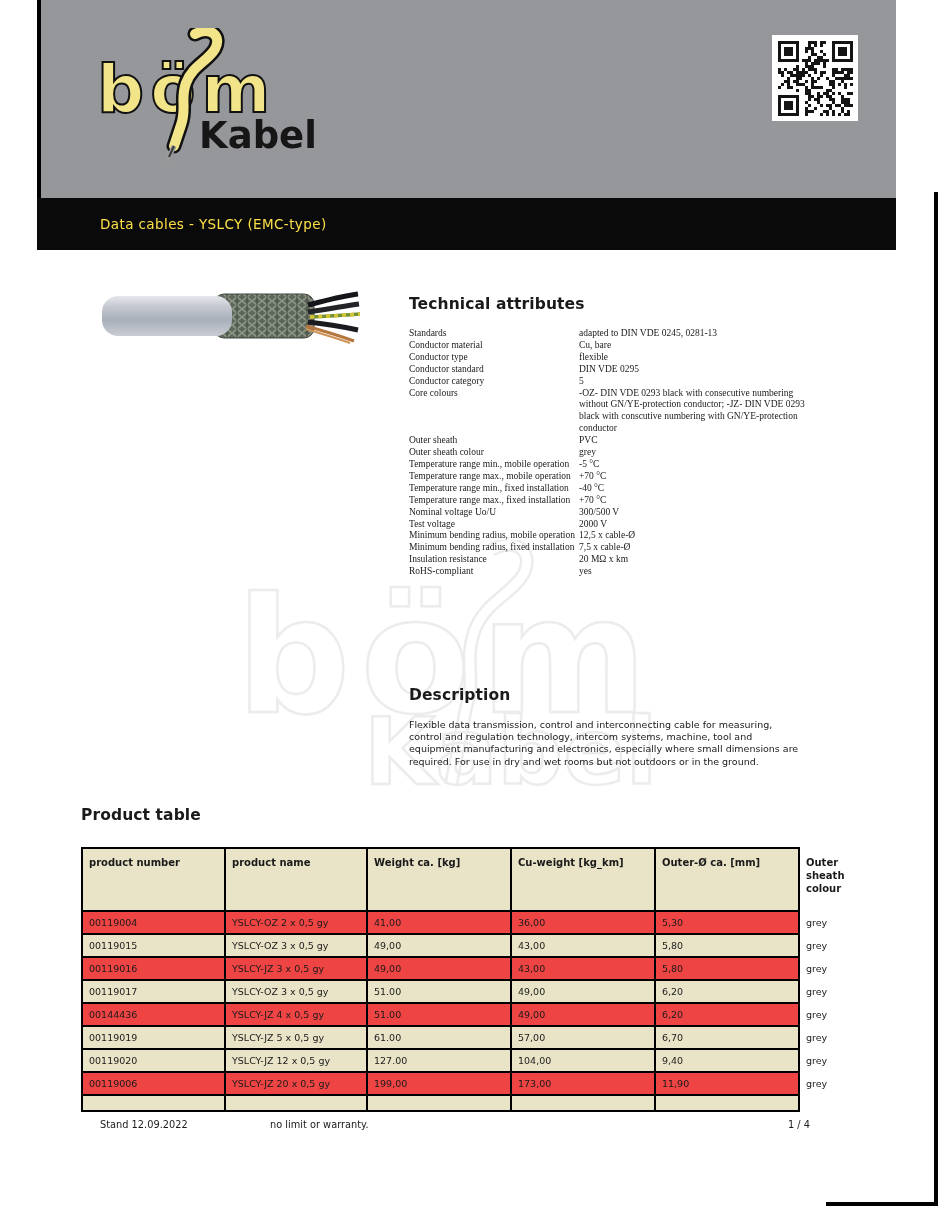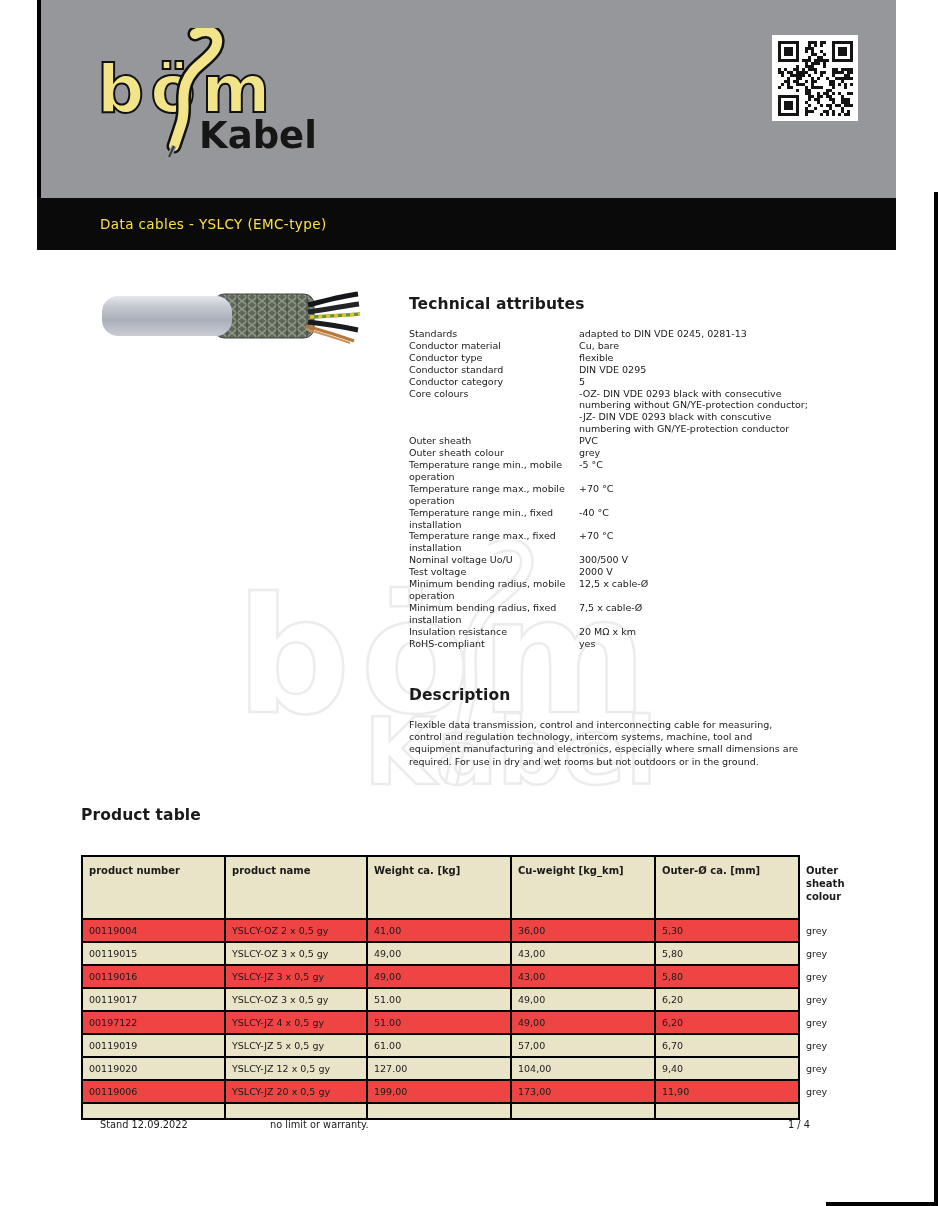--- a/index.html
+++ b/index.html
@@ -16,30 +16,30 @@
   .title-bar { position:absolute; left:37px; top:198px; width:859px; height:52px; background:var(--title-bar-bg,#0a0a0a); display:flex; align-items:center; }
   .title-bar .t { margin-left:63px; color:#fde047; font-size:13.5px; letter-spacing:.4px; }
   
   .watermark { position:absolute; left:236px; top:540px; opacity:1; }
   
   .photo { position:absolute; left:102px; top:285px; }
   
   .tech { position:absolute; left:409px; top:295px; width:400px; }
   h2.section { font-size:15.5px; font-weight:bold; margin:0; letter-spacing:.1px; }
   .attr-list { margin-top:15px; }
-  .attr-row { display:flex; }
+  .attr-row { display:flex;font-family:Liberation Serif, serif; }
   .attr-label { flex:0 0 166px; width:166px; font-size:9.5px; line-height:11.9px; padding-right:4px; }
   .attr-value { flex:1; font-size:9.5px; line-height:11.9px; }
   
   .desc { position:absolute; left:409px; top:686px; width:396px; }
   .desc p { margin:15px 0 0 0; font-size:9.5px; line-height:12.2px; }
   
   .pt { position:absolute; left:40px; top:806px; width:857px;padding-left:41px; }
   .pt h2 { margin-bottom:13px; }
-  table.product-table { border-collapse:collapse; table-layout:fixed; width:677px; margin-top:31px; }
+  table.product-table { border-collapse:collapse; table-layout:fixed; width:677px; margin-top:23px; }
   table.product-table th, table.product-table td { border:2px solid #000; text-align:left; box-sizing:border-box; }
   table.product-table th { background:var(--table-beige,#e9e4c7); font-size:10px; font-weight:bold; vertical-align:top; padding:7px 6px 15px 6px; line-height:1.3; }
   table.product-table td { font-size:9.5px; padding:3px 6px; height:23px; background:#ef4444; }
   table.product-table tr.alt td { background:var(--table-beige,#e9e4c7); }
   table.product-table tr.partial td { height:16px; }
   
   .f-left  { position:absolute; left:100px; top:1119px; font-size:9.8px; }
   .f-center{ position:absolute; left:270px; top:1119px; width:300px; text-align:left; font-size:9.8px; }
   .f-right { position:absolute; left:788px; top:1119px; font-size:9.8px; }
   
@@ -436,21 +436,21 @@
           </tr>
           <tr class="alt">
             <td>00119017</td>
             <td>YSLCY-OZ 3 x 0,5 gy</td>
             <td>51.00</td>
             <td>49,00</td>
             <td>6,20</td>
             <td>grey</td>
           </tr>
           <tr>
-            <td>00197122</td>
+            <td>00144436</td>
             <td>YSLCY-JZ 4 x 0,5 gy</td>
             <td>51.00</td>
             <td>49,00</td>
             <td>6,20</td>
             <td>grey</td>
           </tr>
           <tr class="alt">
             <td>00119019</td>
             <td>YSLCY-JZ 5 x 0,5 gy</td>
             <td>61.00</td>

